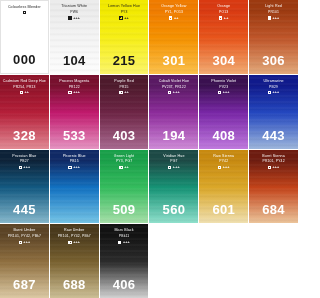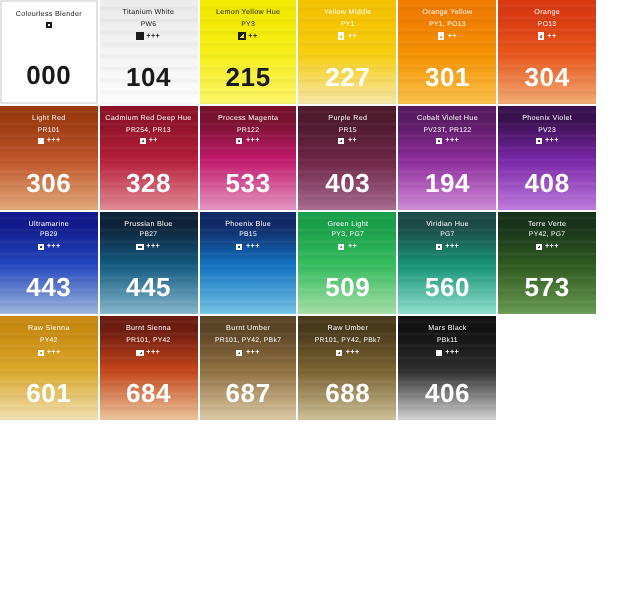--- a/index.html
+++ b/index.html
@@ -1,20 +1,20 @@
 <!DOCTYPE html>
 <html><head>
 <meta charset="utf-8">
 <style>
   * { margin:0; padding:0; box-sizing:border-box; }
   html,body{ width:298px; height:298px; background:#ffffff; }
   body{ font-family:"Liberation Sans", sans-serif; }
 
   #grid{
-    width:298px; height:210px;
+    width:298px; height:298px;
     display:grid;
     grid-template-columns:repeat(6,1fr);
     grid-template-rows:repeat(4,1fr);
     gap:1px;
     background:#ffffff;
   }
 
   .swatch{
     position:relative;
     overflow:hidden;
@@ -128,33 +128,20 @@
         <div class="pname">Lemon Yellow Hue</div>
         <div class="pcode">PY3</div>
         <div class="props">
           <span class="opq semi"></span>
           <span class="lf">++</span>
         </div>
       </div>
       <div class="num dark-text">215</div>
     </div>
     <div class="swatch">
-      <div class="grad" style="background: linear-gradient(rgb(245, 194, 0) 0%, rgb(245, 194, 0) 14%, rgb(248, 207, 16) 52%, rgb(246, 230, 168) 100%);"></div>
-      <div class="streaks"></div>
-      <div class="info light-text">
-        <div class="pname">Yellow Middle</div>
-        <div class="pcode">PY1</div>
-        <div class="props">
-          <span class="opq semi"></span>
-          <span class="lf">++</span>
-        </div>
-      </div>
-      <div class="num light-text">227</div>
-    </div>
-    <div class="swatch">
       <div class="grad" style="background: linear-gradient(rgb(240, 124, 0) 0%, rgb(240, 124, 0) 14%, rgb(245, 146, 0) 52%, rgb(251, 192, 74) 100%);"></div>
       <div class="streaks"></div>
       <div class="info light-text">
         <div class="pname">Orange Yellow</div>
         <div class="pcode">PY1, PO13</div>
         <div class="props">
           <span class="opq semi"></span>
           <span class="lf">++</span>
         </div>
       </div>
@@ -309,33 +296,20 @@
         <div class="pname">Viridian Hue</div>
         <div class="pcode">PG7</div>
         <div class="props">
           <span class="opq transparent"></span>
           <span class="lf">+++</span>
         </div>
       </div>
       <div class="num light-text">560</div>
     </div>
     <div class="swatch">
-      <div class="grad" style="background: linear-gradient(rgb(23, 52, 26) 0%, rgb(23, 52, 26) 14%, rgb(47, 90, 32) 52%, rgb(106, 154, 82) 100%);"></div>
-      <div class="streaks"></div>
-      <div class="info light-text">
-        <div class="pname">Terre Verte</div>
-        <div class="pcode">PY42, PG7</div>
-        <div class="props">
-          <span class="opq semi"></span>
-          <span class="lf">+++</span>
-        </div>
-      </div>
-      <div class="num light-text">573</div>
-    </div>
-    <div class="swatch">
       <div class="grad" style="background: linear-gradient(rgb(200, 138, 16) 0%, rgb(200, 138, 16) 14%, rgb(219, 168, 42) 52%, rgb(240, 224, 176) 100%);"></div>
       <div class="streaks"></div>
       <div class="info light-text">
         <div class="pname">Raw Sienna</div>
         <div class="pcode">PY42</div>
         <div class="props">
           <span class="opq transparent"></span>
           <span class="lf">+++</span>
         </div>
       </div>

